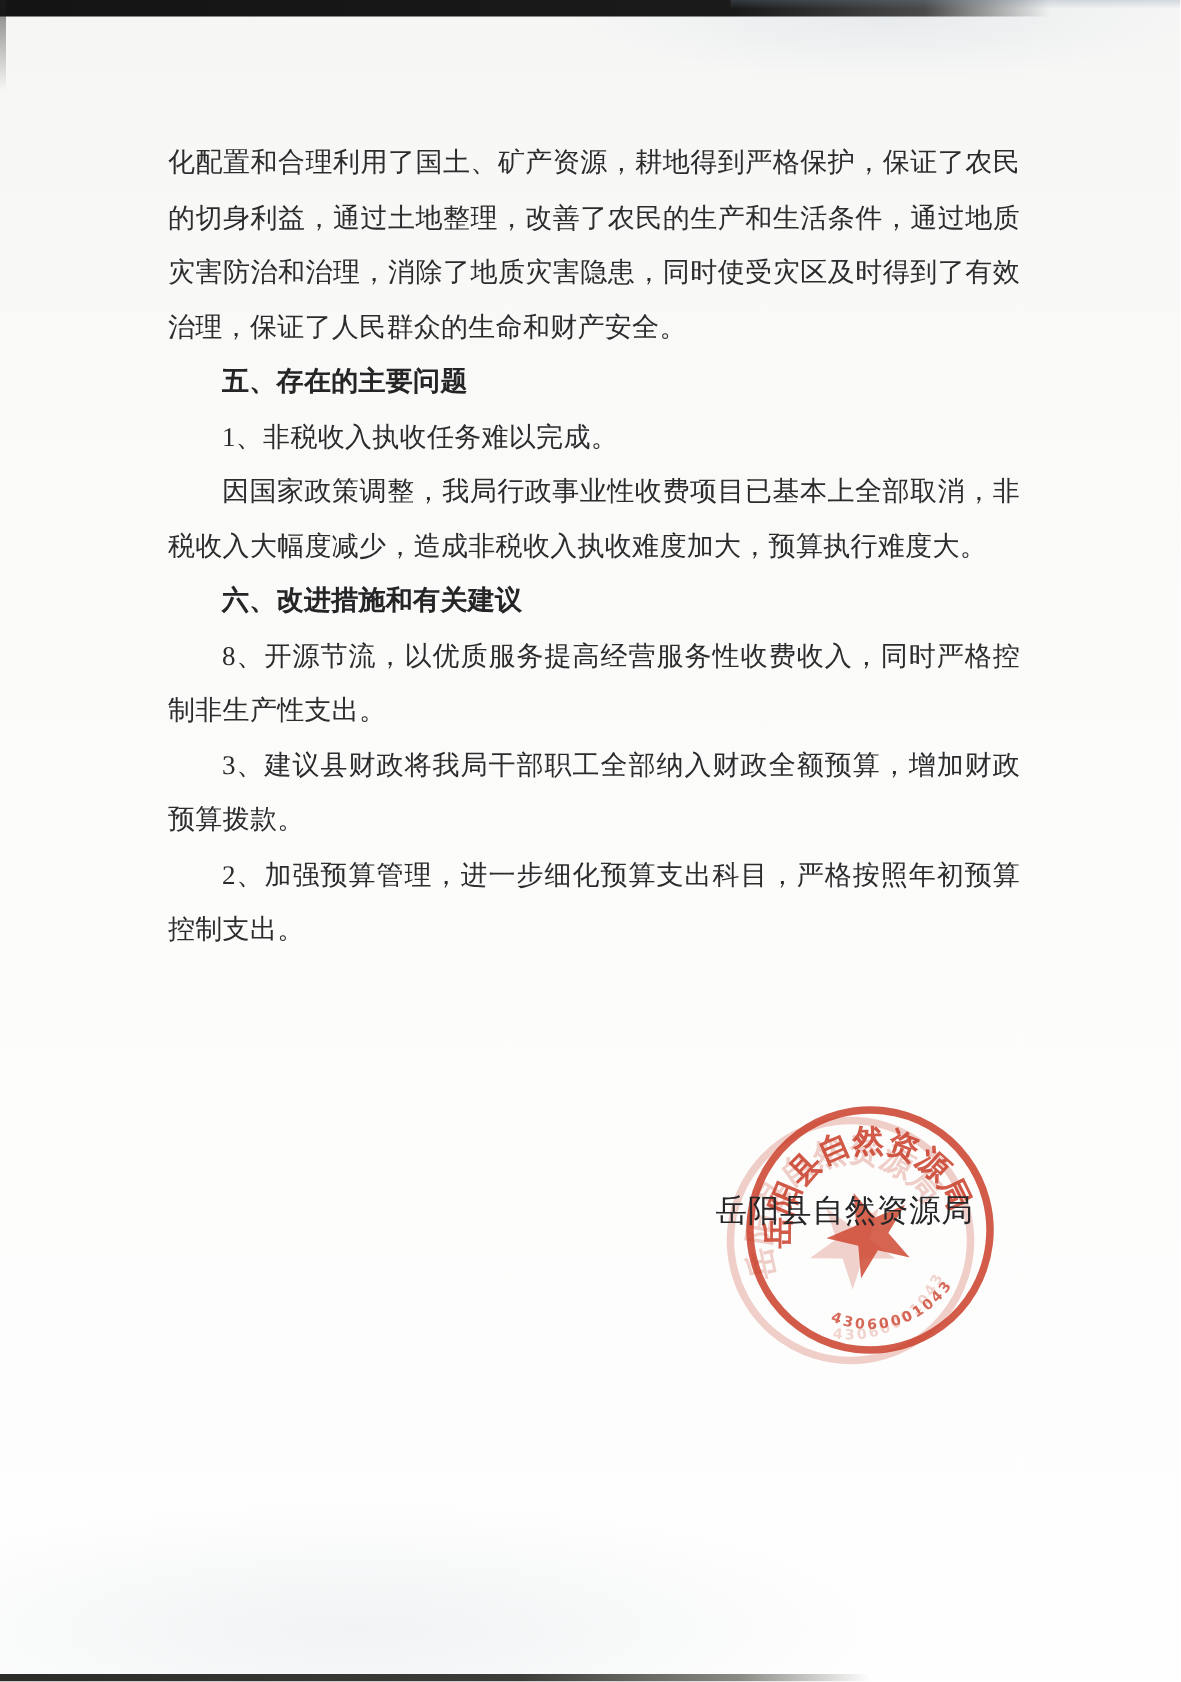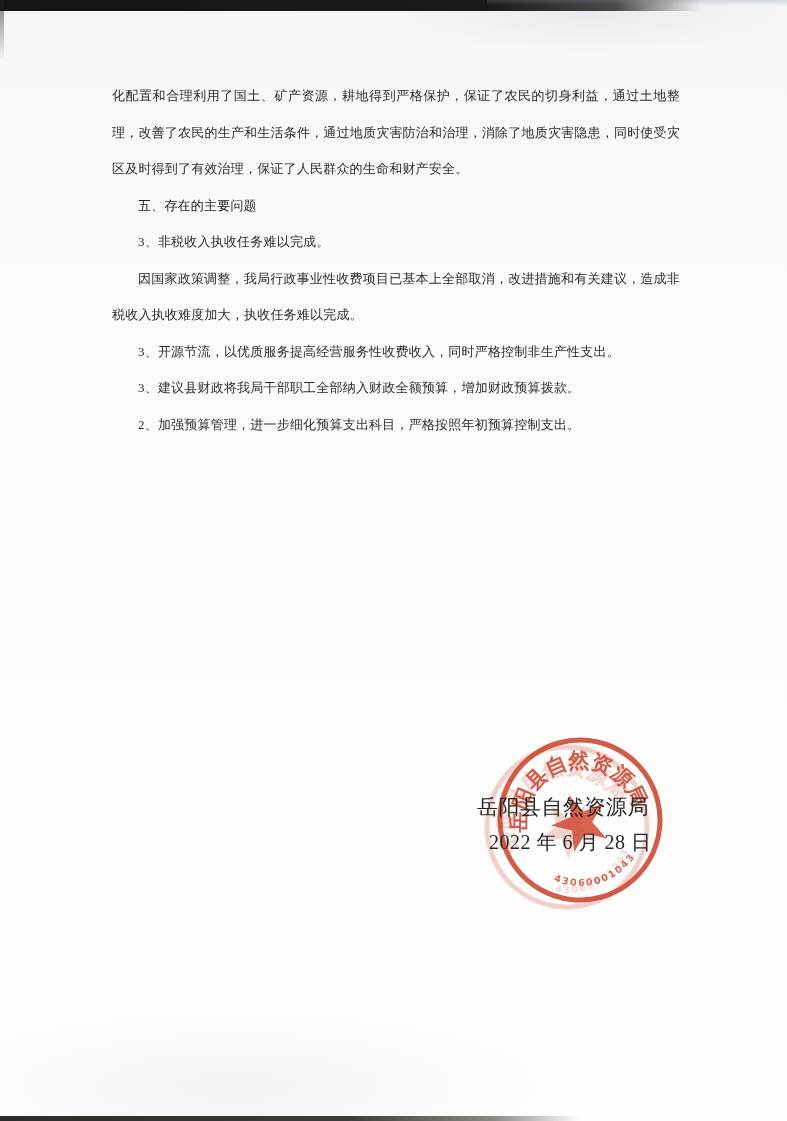--- a/index.html
+++ b/index.html
@@ -27,28 +27,28 @@
   .scan-band-bottom{
     position:absolute;bottom:0;left:0;height:5px;width:580px;
     background:linear-gradient(to right,#2b2b28 0%,#3c3c38 60%,#8a8a85 85%,rgba(140,140,135,0) 100%);
   }
   .scan-edge-left{
     position:absolute;top:0;left:0;width:4px;height:60px;
     background:linear-gradient(to bottom,rgba(30,30,30,0.55),rgba(30,30,30,0));
   }
   
   .doc-body{
-    position:absolute;left:112px;top:78px;width:568px;
-    font-size:13px;line-height:36.5px;color:#2c2c2e;
+    position:absolute;left:112px;top:90px;width:568px;
+    font-size:18px;line-height:36.5px;color:#2c2c2e;
     text-align:justify;
     letter-spacing:0.2px;
   }
   .para{margin:0;text-indent:2em;}
   .para.noindent{text-indent:0;}
-  .para.heading{font-weight:normal;color:#252527;}
+  .para.heading{font-weight:bold;color:#252527;}
   
   .signature-org{
     position:absolute;left:477px;top:793px;
     font-size:21px;color:#262628;letter-spacing:0.5px;z-index:3;white-space:nowrap;
   }
   .signature-date{
     position:absolute;left:489px;top:829px;
     font-size:20px;color:#262628;letter-spacing:0.5px;z-index:3;white-space:nowrap;
   }
   
@@ -68,23 +68,24 @@
 <div class="page">
 
   <div class="scan-band-top"></div>
   <div class="scan-band-top-haze"></div>
   <div class="scan-edge-left"></div>
   <div class="scan-band-bottom"></div>
 
   <div class="doc-body">
     <p class="para noindent">化配置和合理利用了国土、矿产资源，耕地得到严格保护，保证了农民的切身利益，通过土地整理，改善了农民的生产和生活条件，通过地质灾害防治和治理，消除了地质灾害隐患，同时使受灾区及时得到了有效治理，保证了人民群众的生命和财产安全。</p>
     <p class="para heading">五、存在的主要问题</p>
-    <p class="para">3、非税收入执收任务难以完成。</p>
-    <p class="para">因国家政策调整，我局行政事业性收费项目已基本上全部取消，改进措施和有关建议，造成非税收入执收难度加大，执收任务难以完成。</p>
-    <p class="para">3、开源节流，以优质服务提高经营服务性收费收入，同时严格控制非生产性支出。</p>
+    <p class="para">1、非税收入执收任务难以完成。</p>
+    <p class="para">因国家政策调整，我局行政事业性收费项目已基本上全部取消，非税收入大幅度减少，造成非税收入执收难度加大，预算执行难度大。</p>
+    <p class="para heading">六、改进措施和有关建议</p>
+    <p class="para">8、开源节流，以优质服务提高经营服务性收费收入，同时严格控制非生产性支出。</p>
     <p class="para">3、建议县财政将我局干部职工全部纳入财政全额预算，增加财政预算拨款。</p>
     <p class="para">2、加强预算管理，进一步细化预算支出科目，严格按照年初预算控制支出。</p>
   </div>
 
   <svg class="seal-svg" width="250" height="250" viewBox="450 690 250 250">
     <defs>
       <path id="sealArcPath" d="M 521.2 829.0 A 55 55 0 1 1 628.8 829.0" fill="none"></path>
       <path id="sealSerialPath" d="M 530.8 864.0 A 66 66 0 0 0 619.2 864.0" fill="none"></path>
     </defs>
     <g id="seal-main" transform="rotate(-15 575 815)">
@@ -94,15 +95,14 @@
       </text>
       <polygon points="0,-30 6.8,-9.3 28.5,-9.3 10.9,3.6 17.6,24.3 0,11.5 -17.6,24.3 -10.9,3.6 -28.5,-9.3 -6.8,-9.3" transform="translate(575 818) rotate(-8)" fill="#ce4a32" opacity="0.85"></polygon>
       <text class="seal-serial-text" fill="#cc4430" opacity="0.8">
         <textPath href="#sealSerialPath" startOffset="4">4306000104315</textPath>
       </text>
     </g>
     <use href="#seal-main" transform="translate(-13 7) rotate(-13 575 815)" opacity="0.28"></use>
   </svg>
 
   <div class="signature-org">岳阳县自然资源局</div>
-  <div class="signature-date">2022 年 6 月 28 日</div>
 
 </div>
 
 </body></html>

